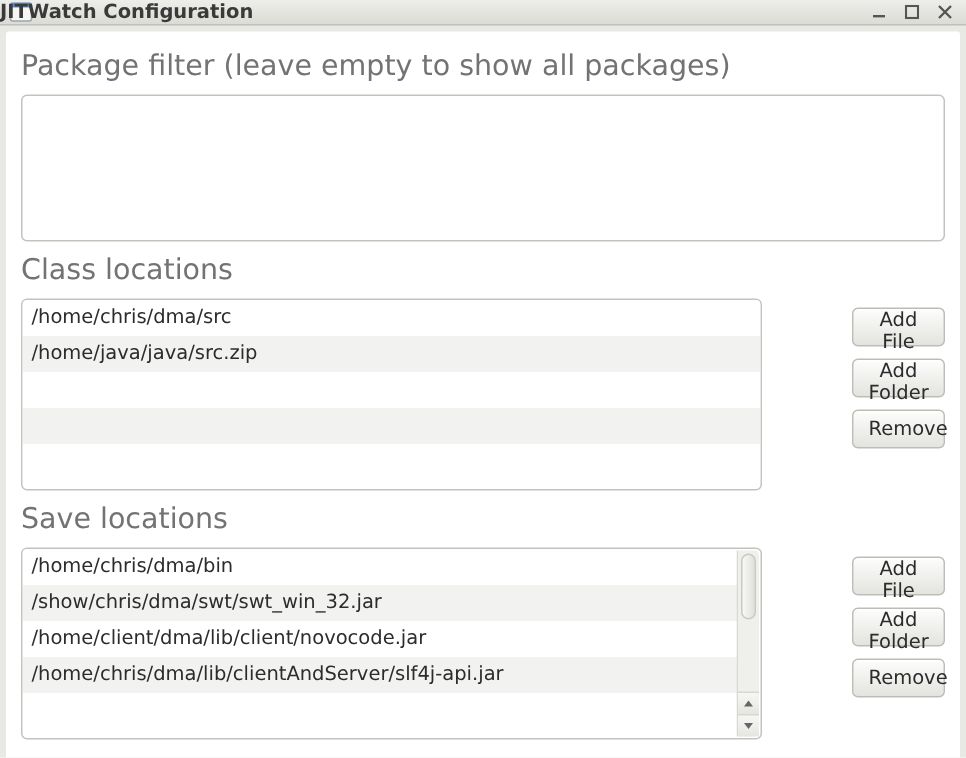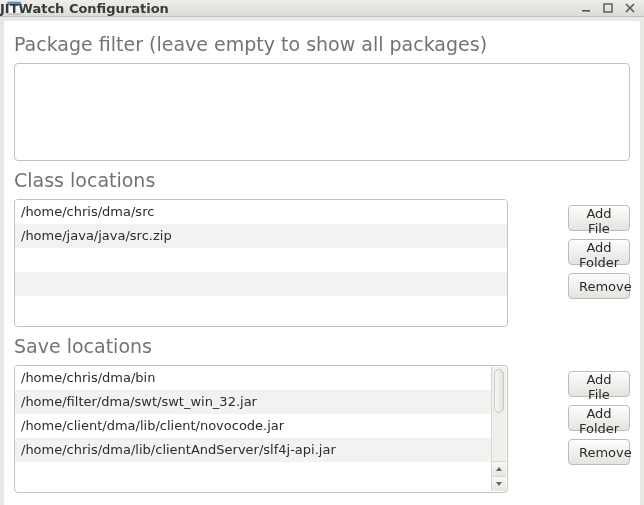--- a/index.html
+++ b/index.html
@@ -227,21 +227,21 @@
         <button class="gtk">Add Folder</button>
         <button class="gtk">Remove</button>
       </div>
     </div>
 
     <div class="section-label">Save locations</div>
     <div class="loc-row">
       <div class="listbox-wrap with-scroll">
         <div class="listbox" id="cls-listbox">
             <div class="list-item even">/home/chris/dma/bin</div>
-            <div class="list-item odd">/home/filter/dma/swt/swt_win_32.jar</div>
+            <div class="list-item odd">/show/chris/dma/swt/swt_win_32.jar</div>
             <div class="list-item even">/home/client/dma/lib/client/novocode.jar</div>
             <div class="list-item odd">/home/chris/dma/lib/clientAndServer/slf4j-api.jar</div>
             <div class="list-item even"></div>
           </div>
         <div class="scrollbar">
           <div class="sb-thumb"></div>
           <div class="sb-spacer"></div>
           <div class="sb-btn">
             <svg width="8" height="6" viewBox="0 0 8 6">
                 <path d="M4 1 L7 5 L1 5 Z" fill="#666"></path>

